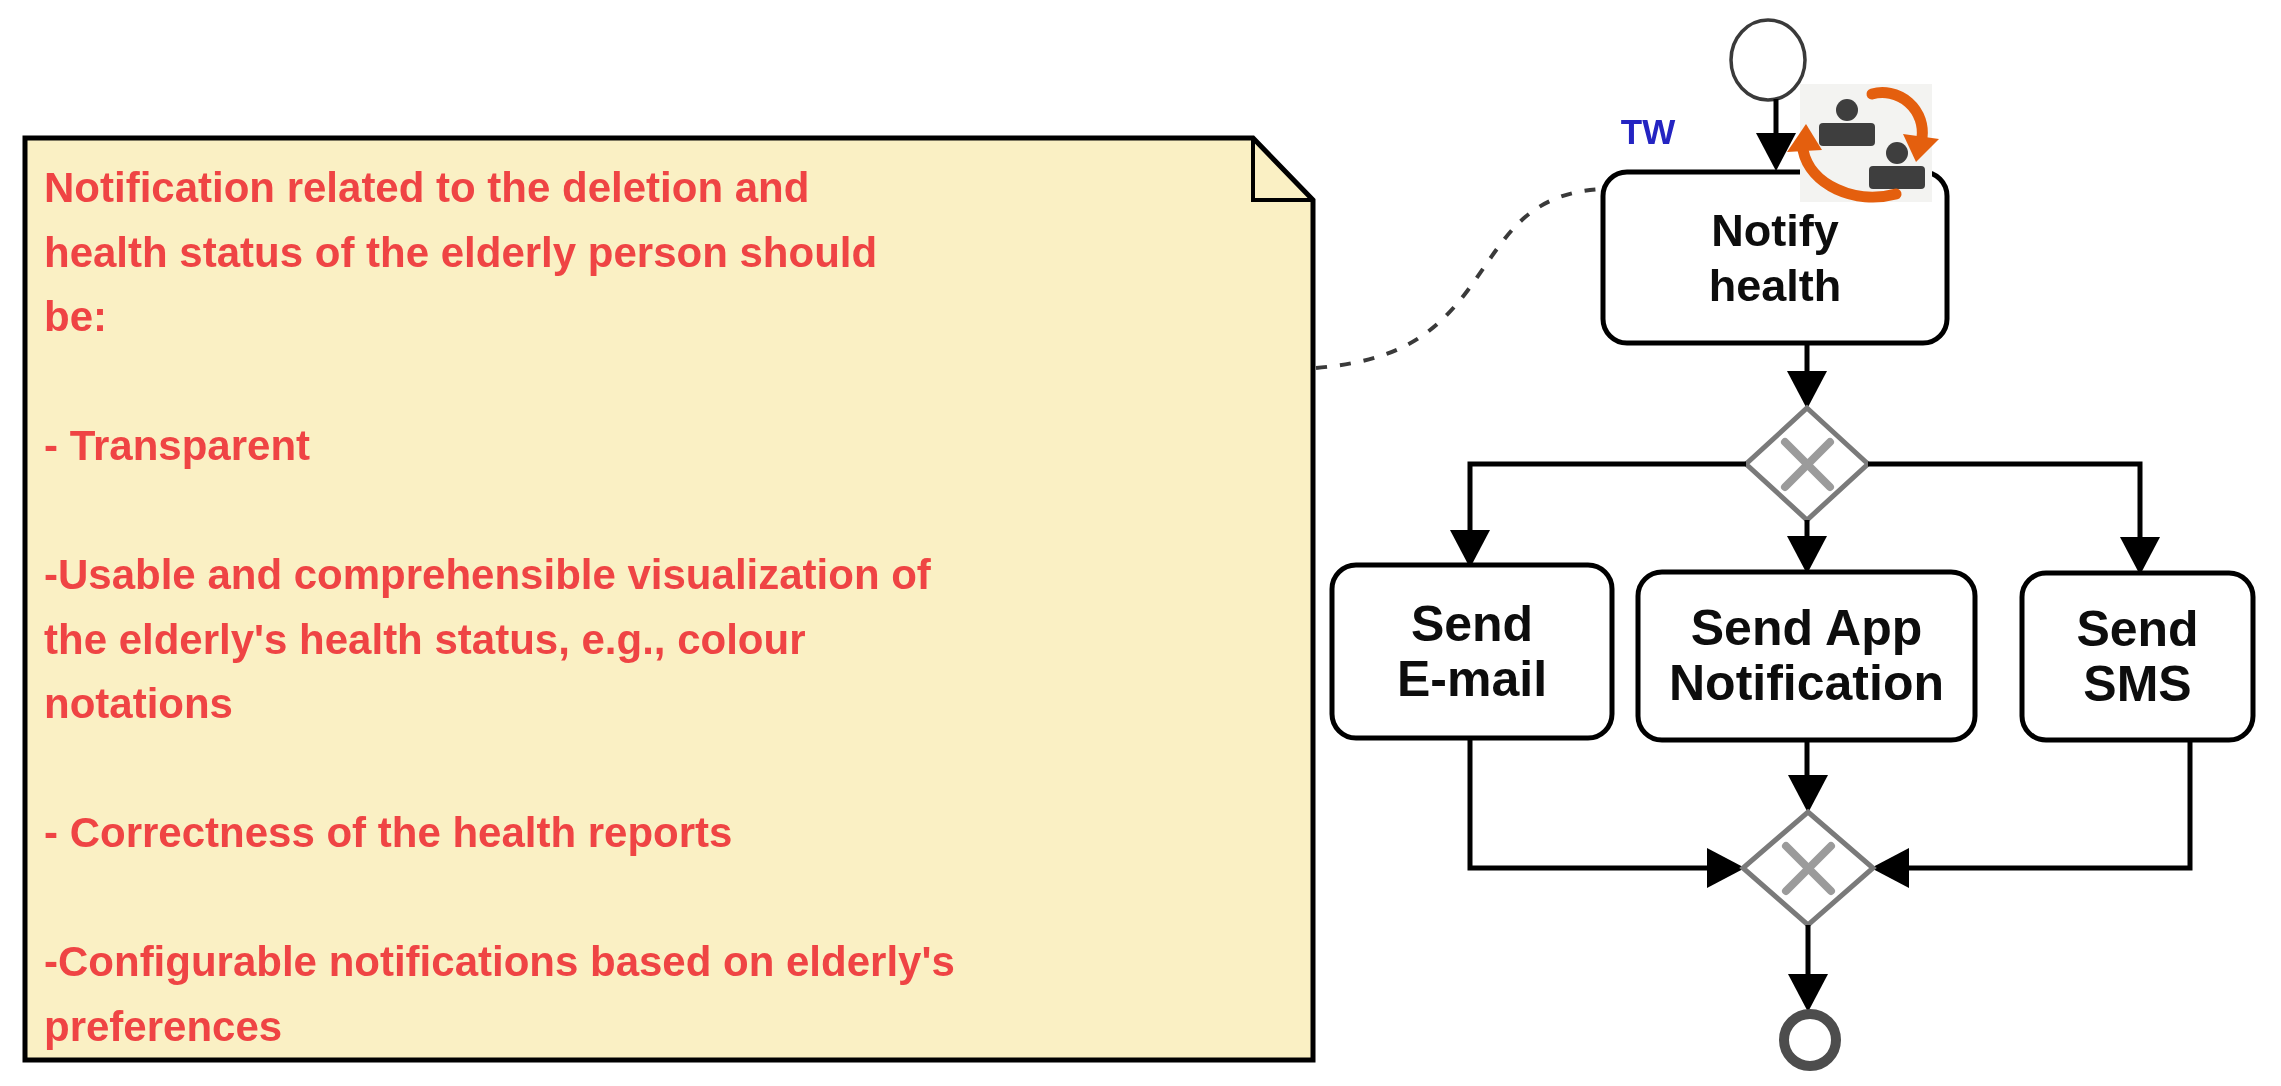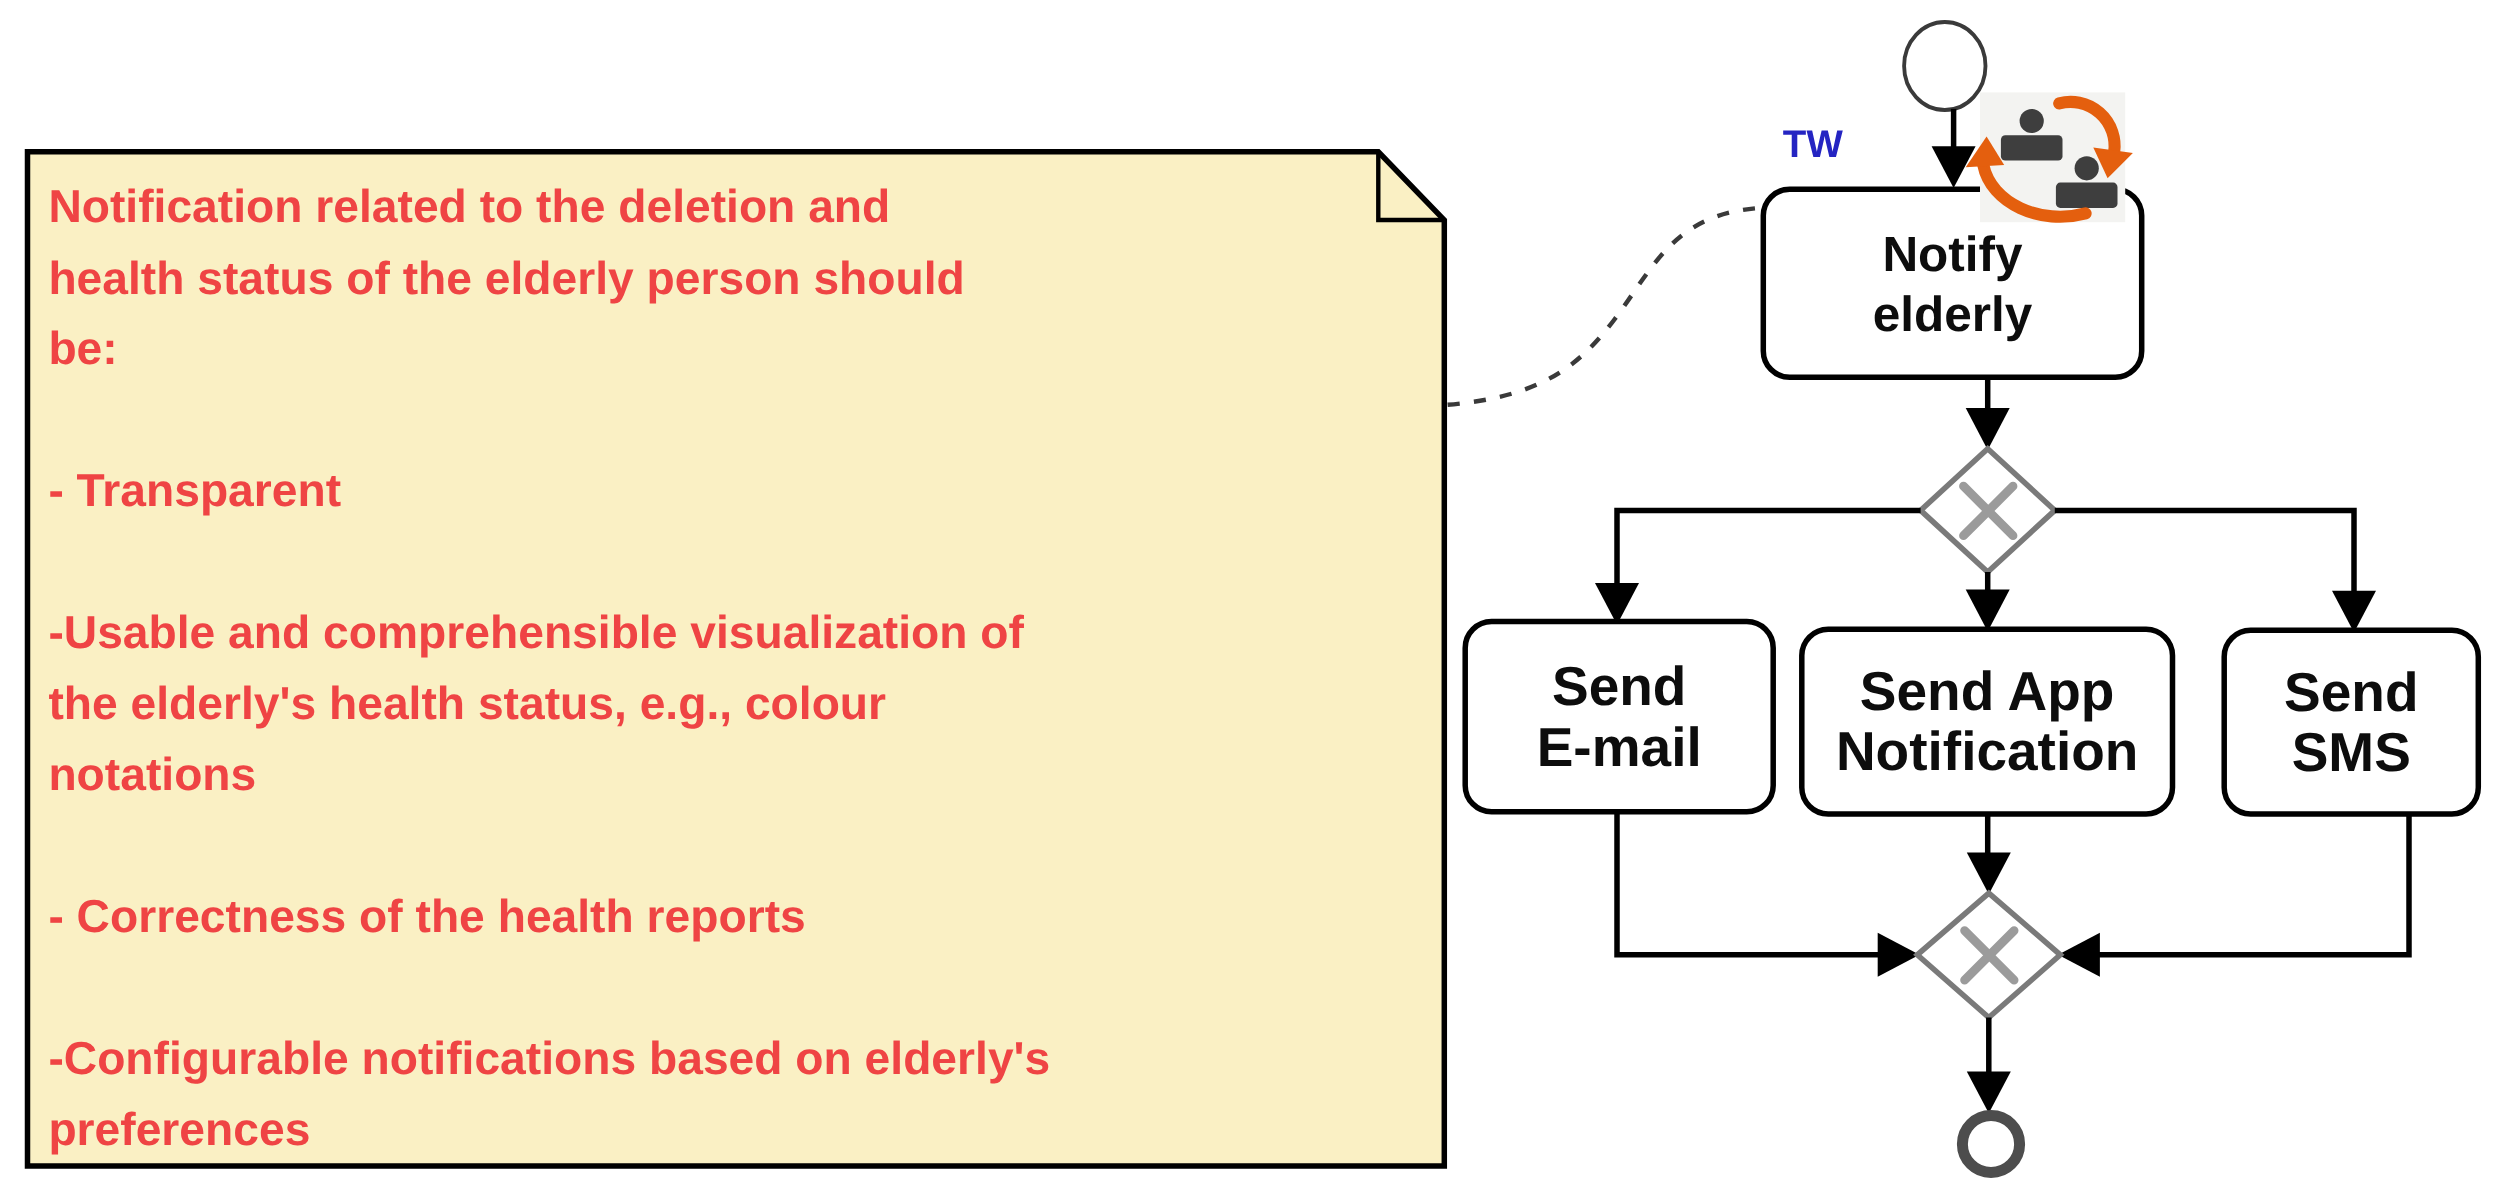--- a/index.html
+++ b/index.html
@@ -142,21 +142,21 @@
 notations
 
 - Correctness of the health reports
 
 -Configurable notifications based on elderly's
 preferences</div>
 
   <div class="txt tw-label">TW</div>
 
   <div class="txt task-label notify">Notify
-elderly</div>
+health</div>
 
   <div class="txt task-label email">Send
 E-mail</div>
 
   <div class="txt task-label app">Send App
 Notification</div>
 
   <div class="txt task-label sms">Send
 SMS</div>
 </div>

